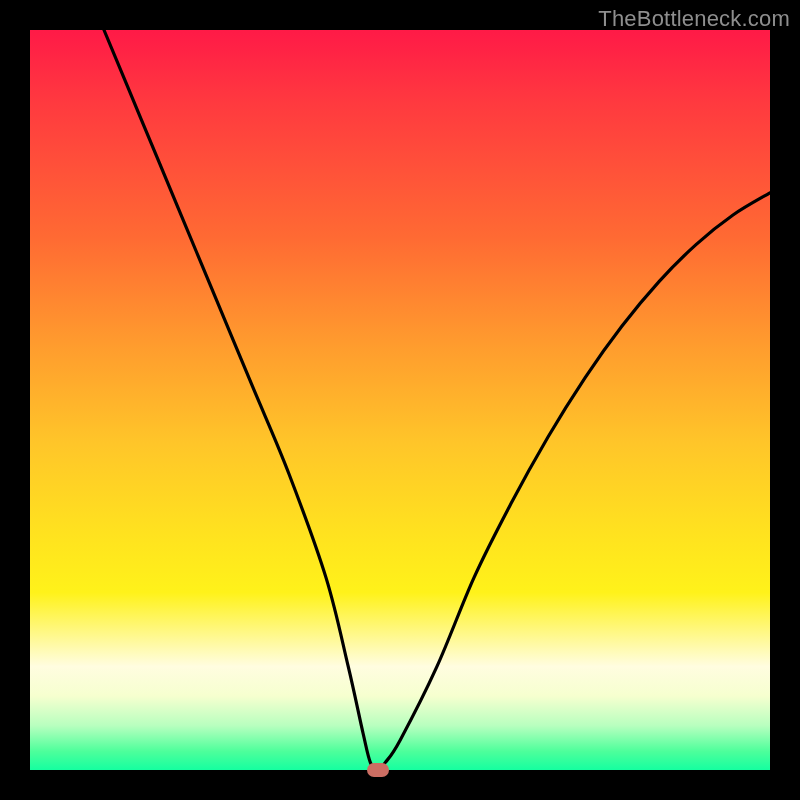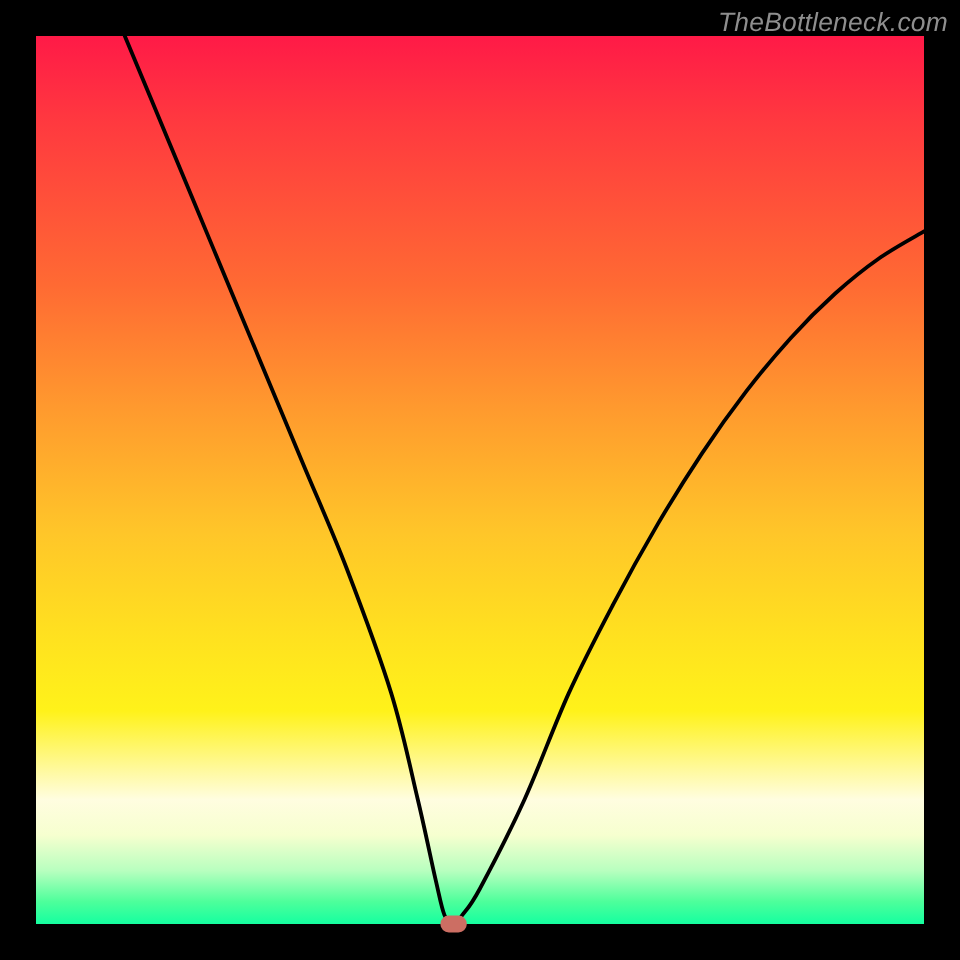--- a/index.html
+++ b/index.html
@@ -44,21 +44,20 @@
   }
   .watermark {
     position: absolute;
     top: 6px;
     right: 10px;
     color: #8e8e8e;
     font-size: 22px;
     font-weight: 500;
     letter-spacing: 0.2px;
     user-select: none;
-    font-style: italic;
   }
   svg.curve {
     position: absolute;
     left: 0;
     top: 0;
     width: 740px;
     height: 740px;
     overflow: visible;
   }
   .marker {

